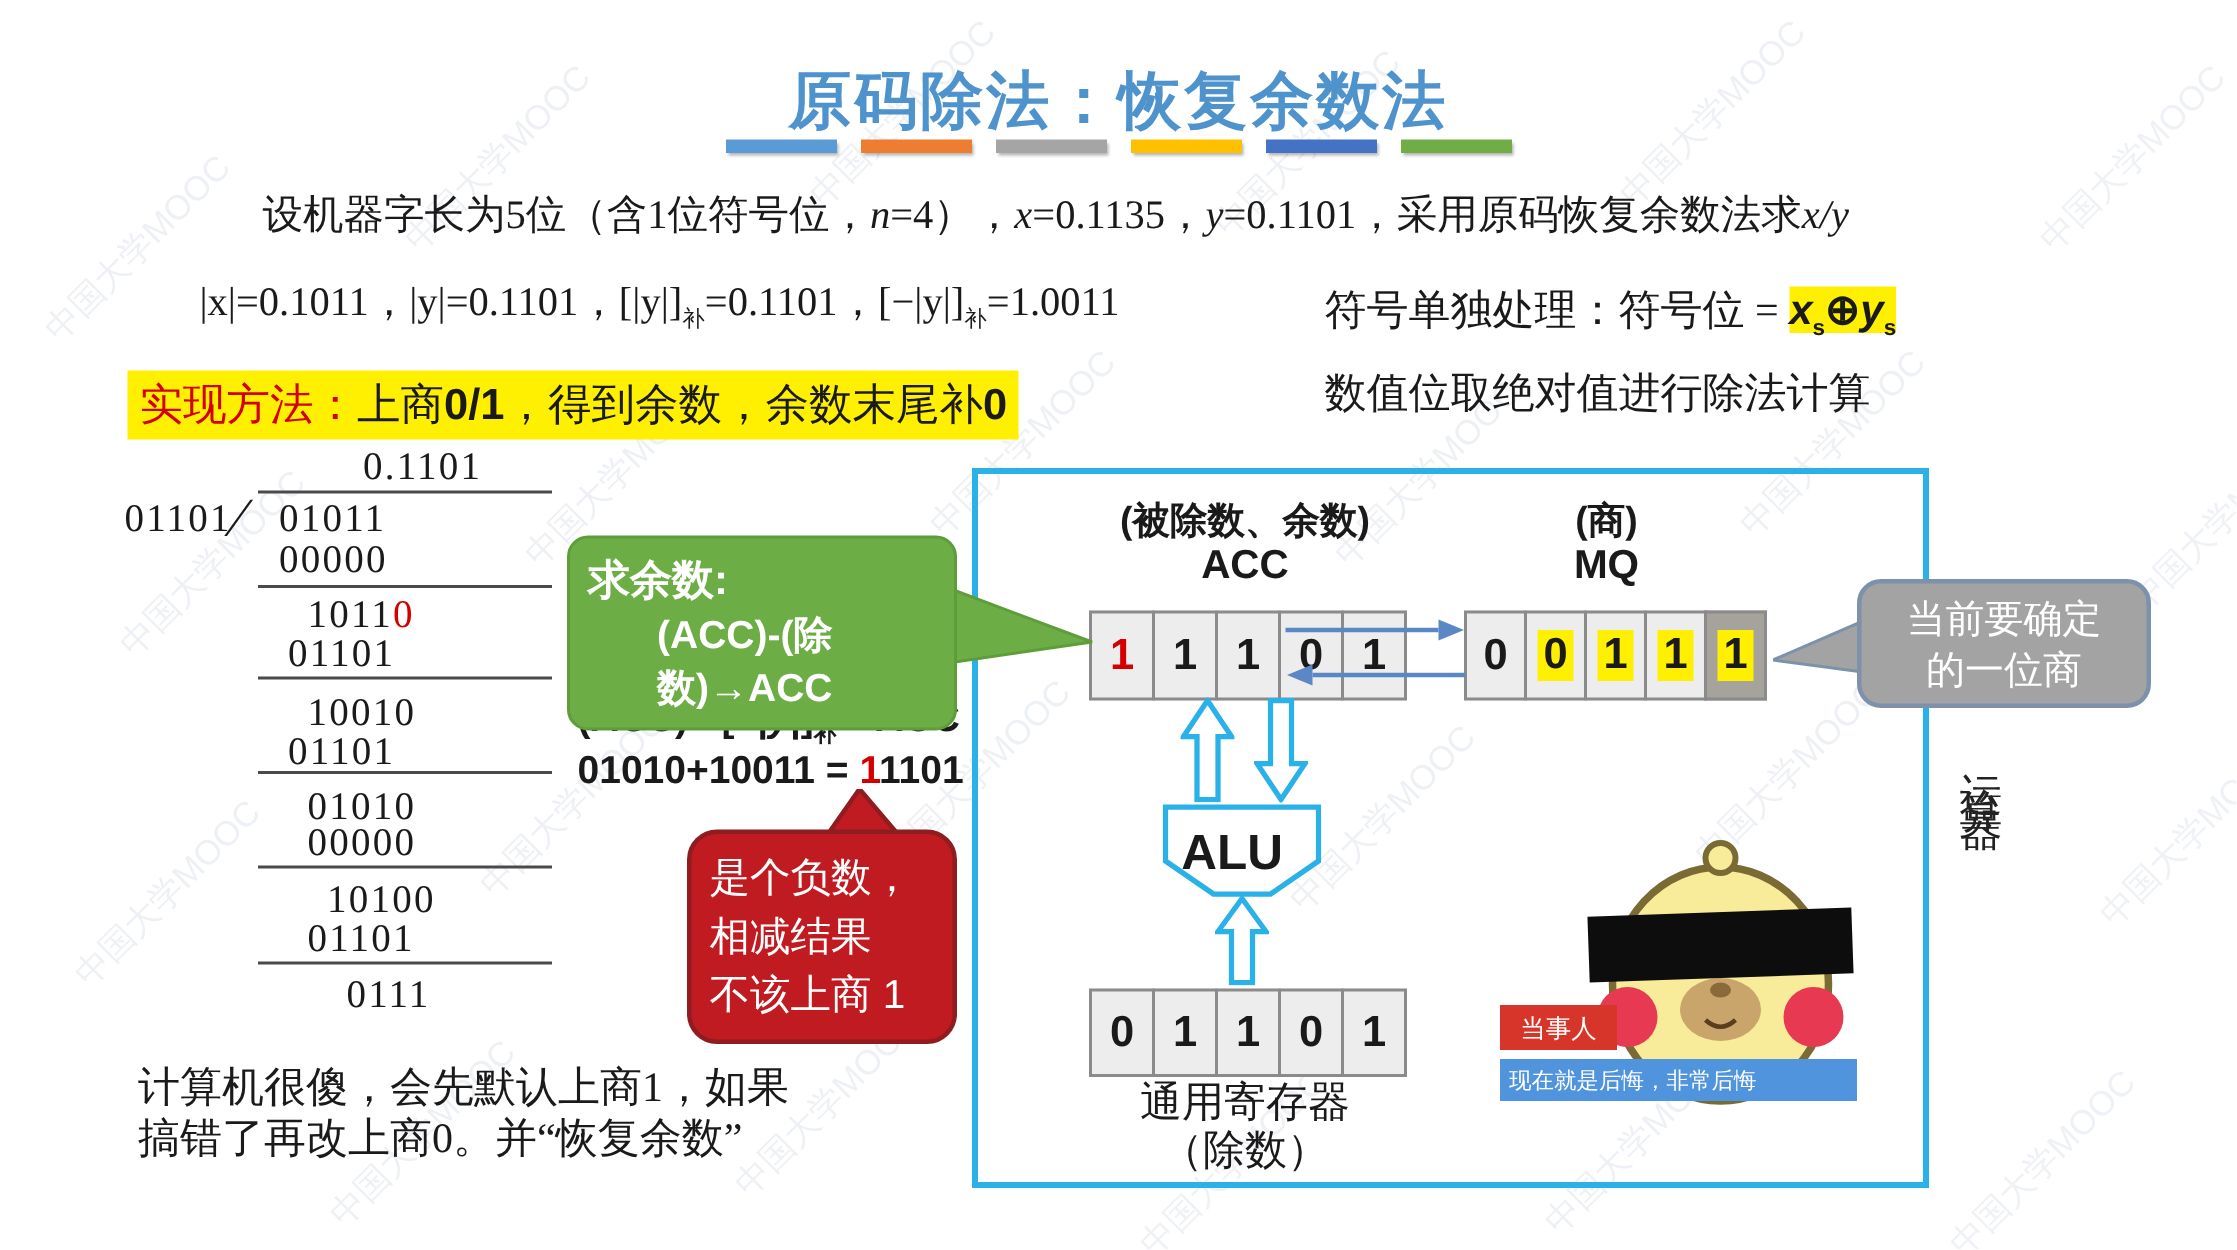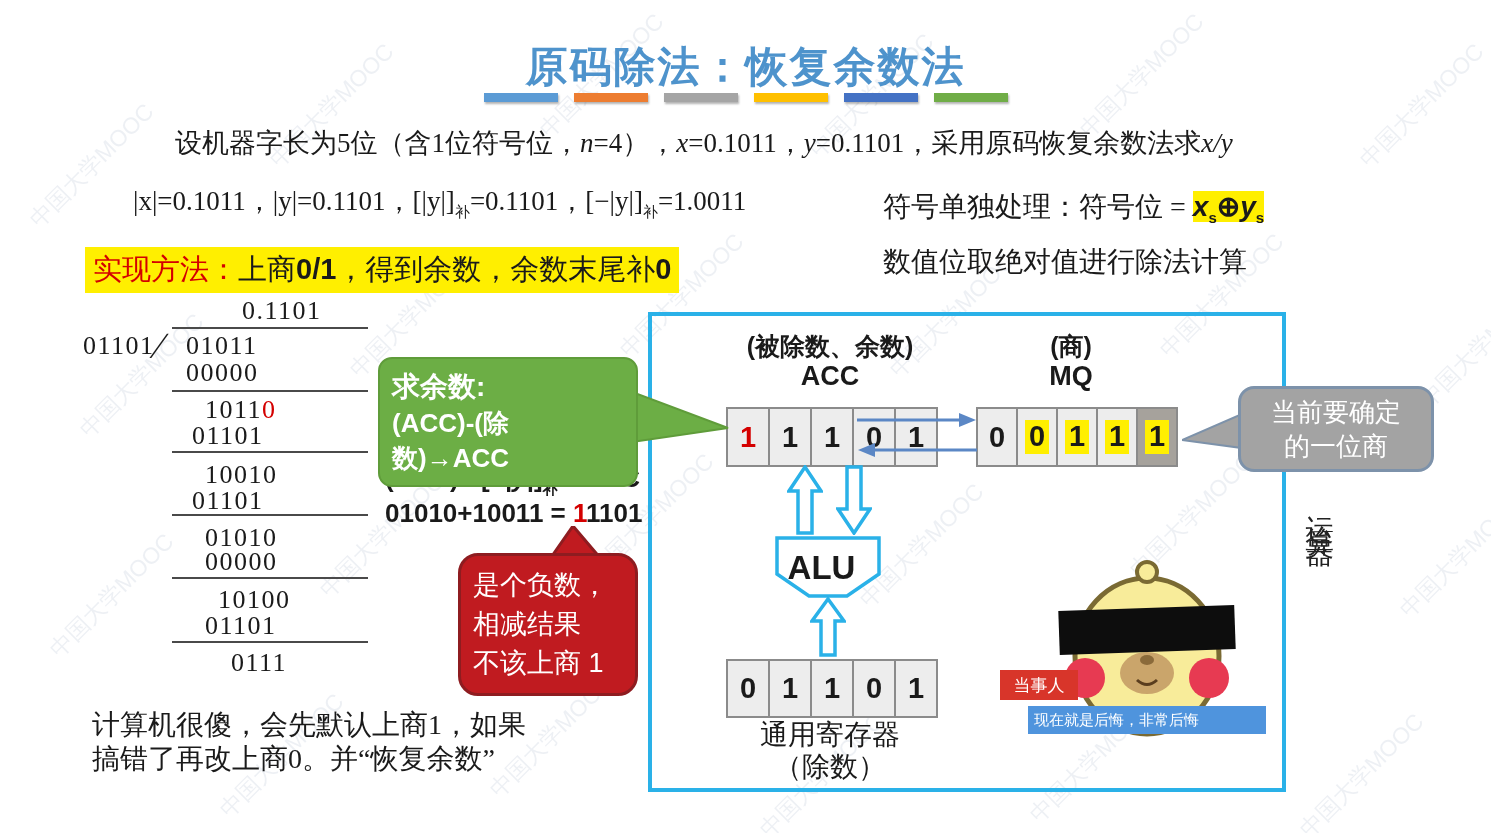--- a/index.html
+++ b/index.html
@@ -27,21 +27,21 @@
   .method{font-size:29px;background:#ffef00;padding:3px 8px;z-index:2;}
   
   .dnum{position:absolute;font-size:26px;letter-spacing:1.5px;white-space:nowrap;z-index:2;}
   .dl{position:absolute;height:0;border-top:2px solid #4a4a4a;z-index:2;}
   .dslash{position:absolute;font-size:37px;z-index:2;}
   
   .bubble{position:absolute;color:#fff;font-family:"Liberation Sans",sans-serif;z-index:4;}
   .green-b{left:378px;top:357px;width:232px;background:#6cae45;border:2px solid #5f9c3a;
            border-radius:14px;padding:9px 12px;}
   .green-b .l1{font-size:28px;font-weight:bold;}
-  .green-b .l2{font-size:26px;font-weight:bold;}
+  .green-b .l2{font-size:26px;font-weight:bold;margin-left:46px;}
   .red-b{left:458px;top:553px;width:150px;background:#c01b20;border:3px solid #8e1c20;
          border-radius:20px;padding:10px 12px;line-height:39px;font-size:27px;}
   .gray-b{left:1238px;top:386px;width:170px;background:#a3a3a3;border:3px solid #7d92aa;
           border-radius:16px;padding:6px 10px;line-height:34px;font-size:26px;text-align:center;}
   .tail{position:absolute;z-index:3;}
   
   .eq{position:absolute;font-family:"Liberation Sans",sans-serif;font-weight:600;font-size:26px;
       white-space:nowrap;z-index:2;}
   
   .box{position:absolute;left:648px;top:312px;width:630px;height:472px;border:4px solid #2ab1e8;z-index:1;}
@@ -59,21 +59,21 @@
   .unit{position:absolute;left:1300px;top:492px;writing-mode:vertical-rl;font-size:29px;
         letter-spacing:12px;color:#222;z-index:2;}
   .alulabel{position:absolute;left:775px;top:549px;width:93px;text-align:center;
             font-family:"Liberation Sans",sans-serif;font-size:33px;font-weight:600;z-index:3;}
   
   .meme-tag{position:absolute;left:1000px;top:670px;width:78px;height:30px;background:#d8352a;
             color:#fff;font-family:"Liberation Sans",sans-serif;font-size:17px;display:flex;
             align-items:center;justify-content:center;z-index:3;}
   .meme-cap{position:absolute;left:1000px;top:706px;width:232px;height:28px;background:#4f94dd;
             color:#fff;font-family:"Liberation Sans",sans-serif;font-size:15px;display:flex;
-            align-items:center;padding-left:6px;z-index:3;white-space:nowrap;margin-left:28px;}
+            align-items:center;padding-left:6px;z-index:3;white-space:nowrap;}
   .footer{position:absolute;right:8px;top:840px;font-family:"Liberation Sans",sans-serif;
           font-weight:bold;font-size:24px;color:#737373;z-index:2;}
   svg{display:block;}
 </style>
 </head>
 <body>
 
 <div id="slide">
 
   <span class="wm" style="left:10px;top:150px">中国大学MOOC</span>
@@ -104,21 +104,21 @@
   <div class="bars">
     <span class="bar b1"></span>
     <span class="bar b2"></span>
     <span class="bar b3"></span>
     <span class="bar b4"></span>
     <span class="bar b5"></span>
     <span class="bar b6"></span>
   </div>
 
   <div class="abs t27" style="left:175px;top:125px;z-index:2">
-    <span>设机器字长为5位（含1位符号位，</span><span class="it">n</span><span>=4），</span><span class="it">x</span><span>=0.1011，</span><span class="it">y</span><span>=0.1101，采用原码恢复余数法求</span><span class="it">x/y</span>
+    <span>设机器字长为5位（含1位符号位，</span><span class="it">n</span><span>=4），</span><span class="it">x</span><span>=0.1135，</span><span class="it">y</span><span>=0.1101，采用原码恢复余数法求</span><span class="it">x/y</span>
   </div>
 
   <div class="abs t27" style="left:133px;top:183px;z-index:2">
     <span>|x|=0.1011，|y|=0.1101，[|y|]</span><span class="sub">补</span><span>=0.1101，[−|y|]</span><span class="sub">补</span><span>=1.0011</span>
   </div>
 
   <div class="abs t28" style="left:883px;top:188px;z-index:2">
     <span>符号单独处理：符号位 =</span>
     <span class="hl boldsans"><span class="it">x</span><span class="sub">s</span><span>⊕</span><span class="it">y</span><span class="sub">s</span></span>
   </div>

